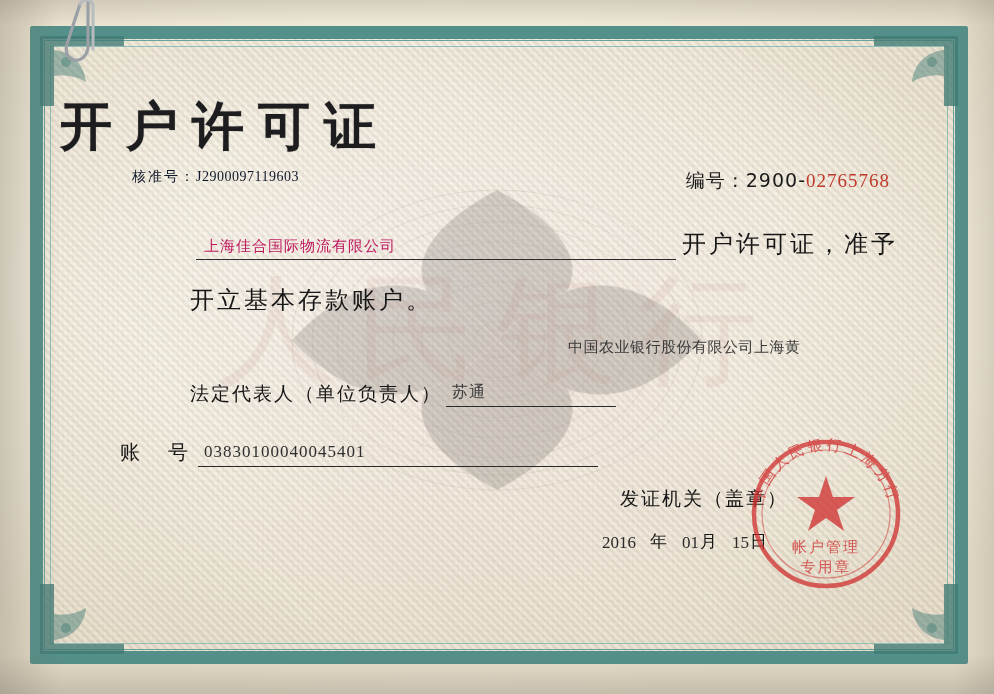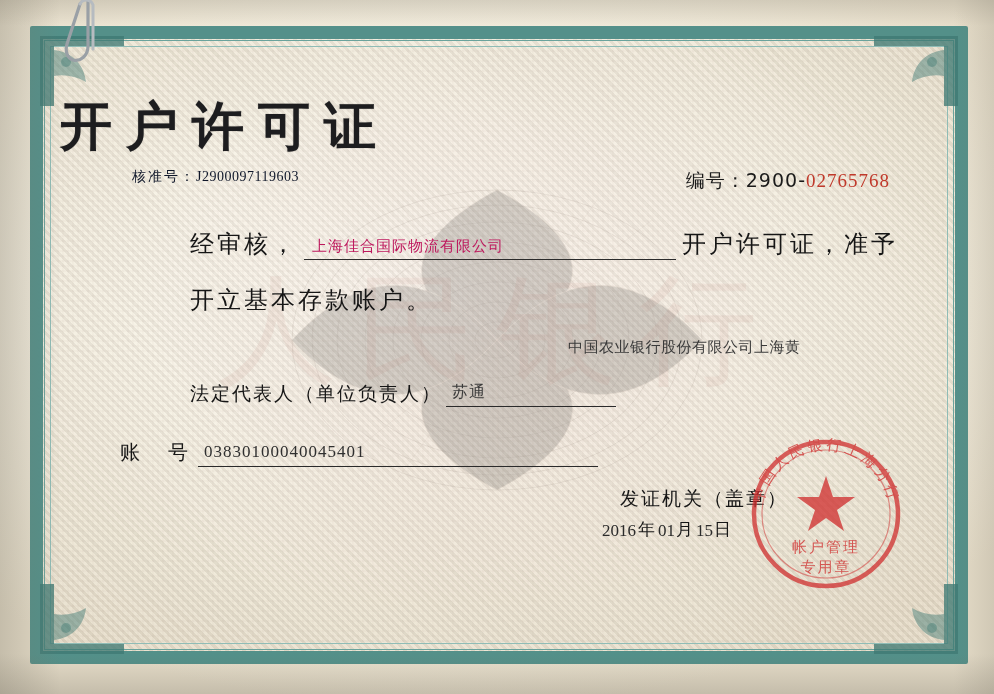--- a/index.html
+++ b/index.html
@@ -313,27 +313,27 @@
     left: 560px;
     top: 430px;
     font-size: 19px;
     color: #161616;
     font-family: "DejaVu Sans", sans-serif;
     letter-spacing: 2px;
   }
   .date-row {
     position: absolute;
     left: 542px;
-    top: 462px;
+    top: 474px;
     font-size: 18px;
     color: #161616;
     font-family: "DejaVu Sans", sans-serif;
     display: flex;
     align-items: flex-end;
-    gap: 2px;
+    gap: 14px;
   }
   .date-row .dnum {
     font-family: "Liberation Serif", serif;
     font-size: 17px;
     color: #2b2b2b;
   }
   .date-row .dlabel {
     font-size: 17px;
     letter-spacing: 1px;
   }
@@ -445,21 +445,20 @@
 
     <div class="row-approval">
       <span class="label">核准号：</span><span class="value">J2900097119603</span>
     </div>
 
     <div class="row-serial">
       <span class="label">编号：2900-</span><span class="serial-red">02765768</span>
     </div>
 
     <div class="para1">
-      <span class="lead">经审核，</span>
       <span class="fill">
         <span class="handwrite">上海佳合国际物流有限公司</span>
       </span>
       <span class="tail">开户许可证，准予</span>
     </div>
 
     <div class="para2">开立基本存款账户。</div>
 
     <div class="row-rep">
       <span>法定代表人（单位负责人）</span>

